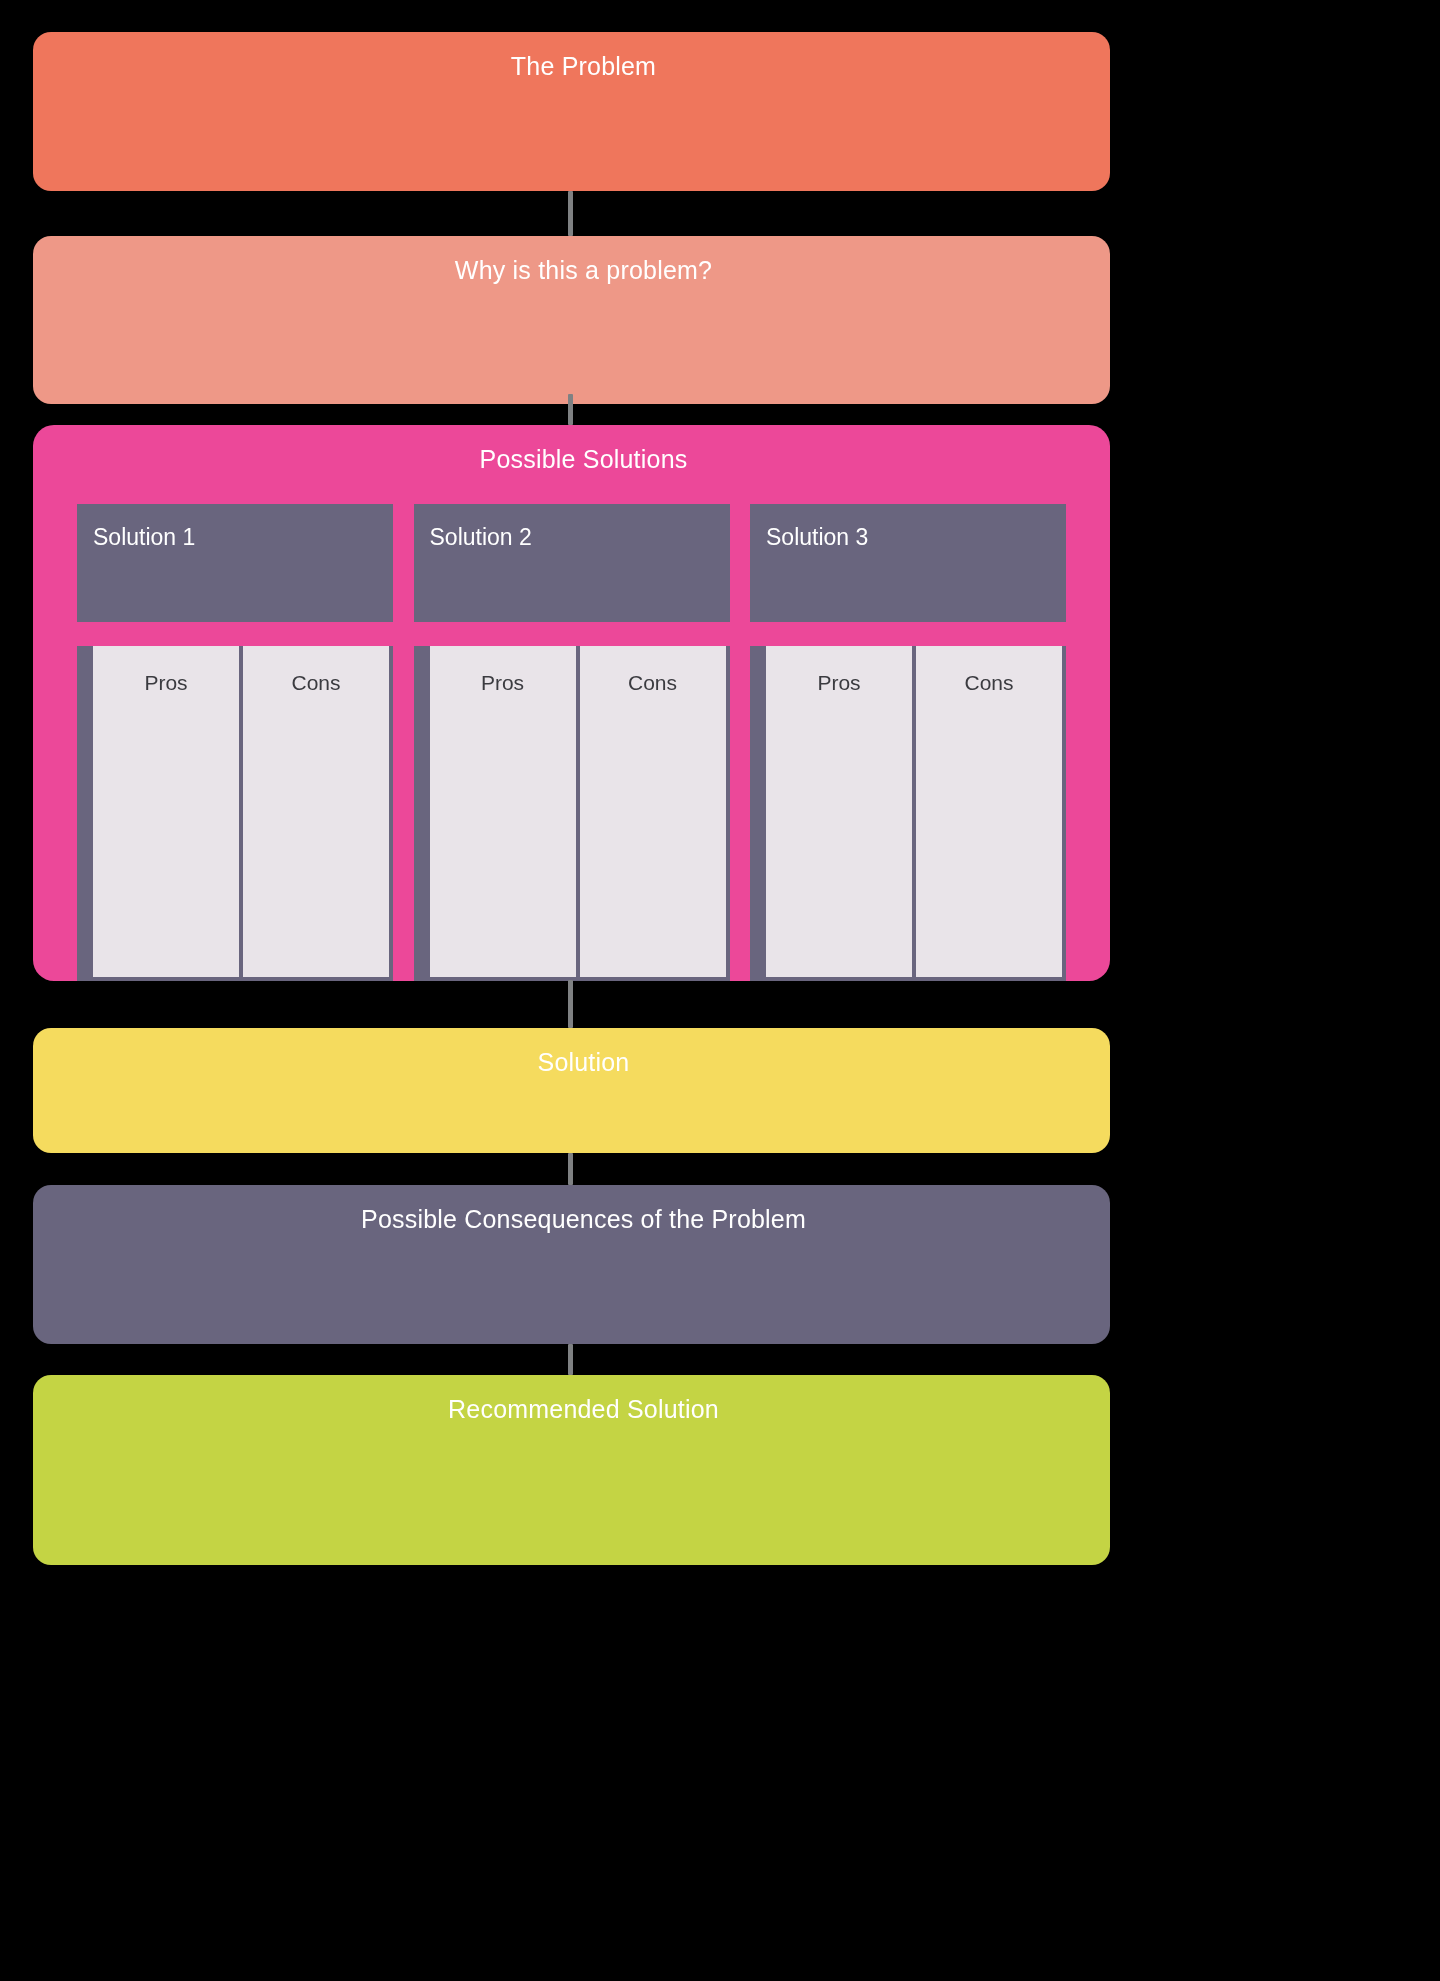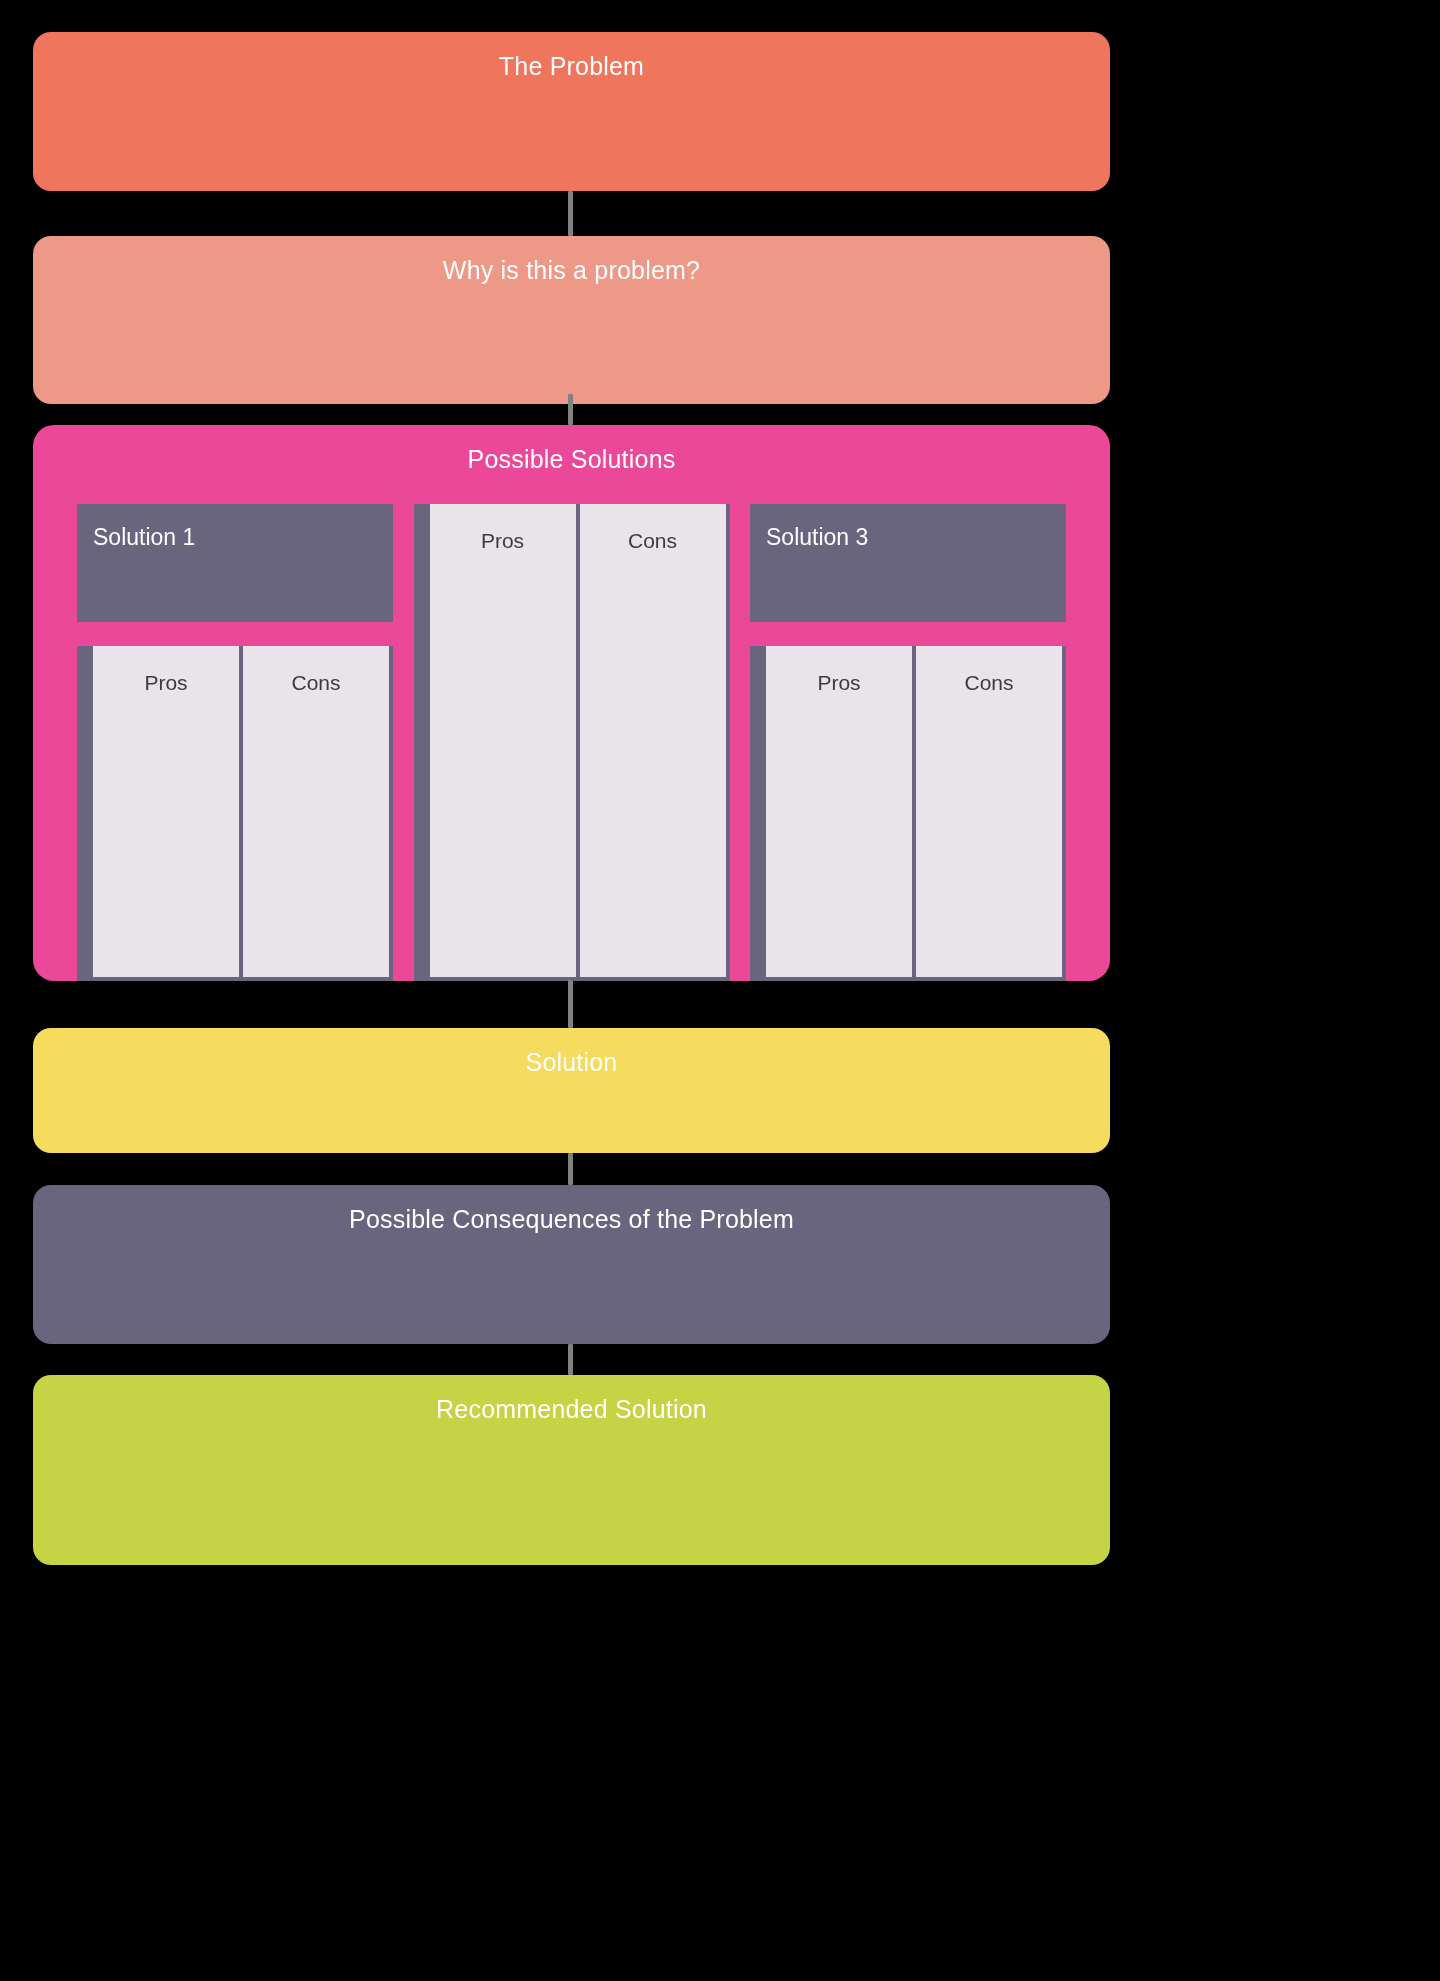--- a/index.html
+++ b/index.html
@@ -31,20 +31,21 @@
 
   .flow-title {
     display: block;
     width: 100%;
     text-align: center;
     font-size: 25px;
     font-weight: 400;
     letter-spacing: 0.2px;
     line-height: 1;
     color: #ffffff;
+    margin-left: 12px;
   }
 
   
   .connector {
     position: absolute;
     width: 5px;
     background: #7f8183;
     left: 568px;
     border-radius: 1px;
   }
@@ -182,20 +183,23 @@
           <div class="pc-col">
             <span class="pc-label">Pros</span>
           </div>
           <div class="pc-col">
             <span class="pc-label">Cons</span>
           </div>
         </div>
       </div>
 
       <div class="solution-card">
+        <div class="solution-header">
+          <span class="solution-label">Solution 2</span>
+        </div>
         <div class="proscons">
           <div class="pc-col">
             <span class="pc-label">Pros</span>
           </div>
           <div class="pc-col">
             <span class="pc-label">Cons</span>
           </div>
         </div>
       </div>
 

